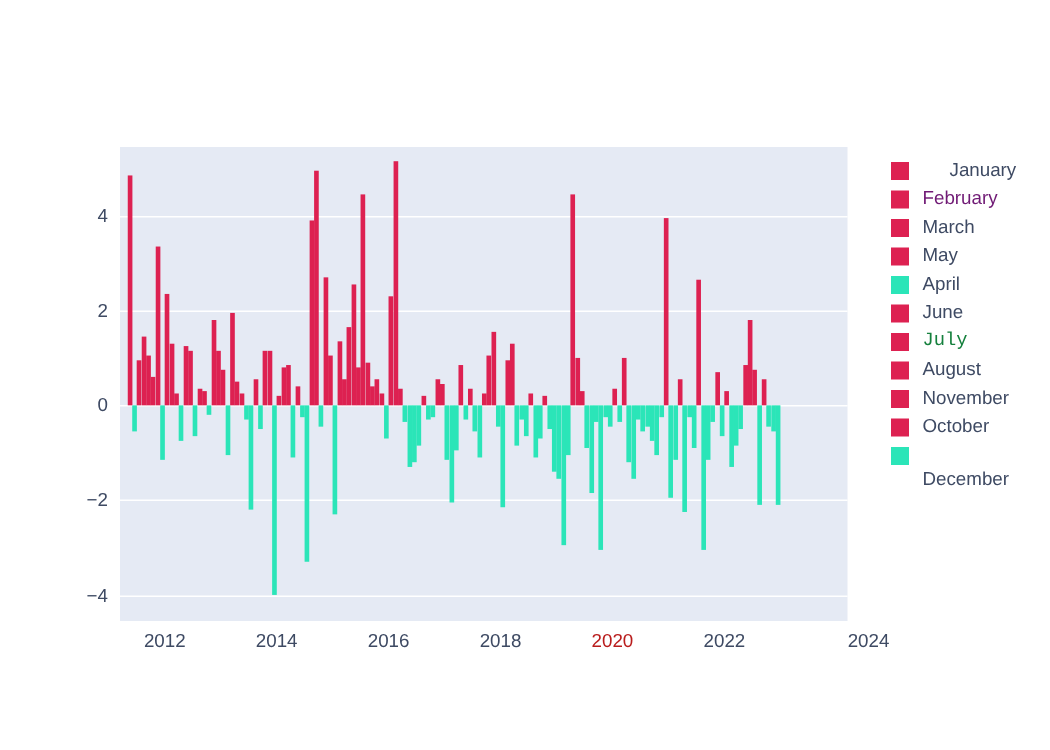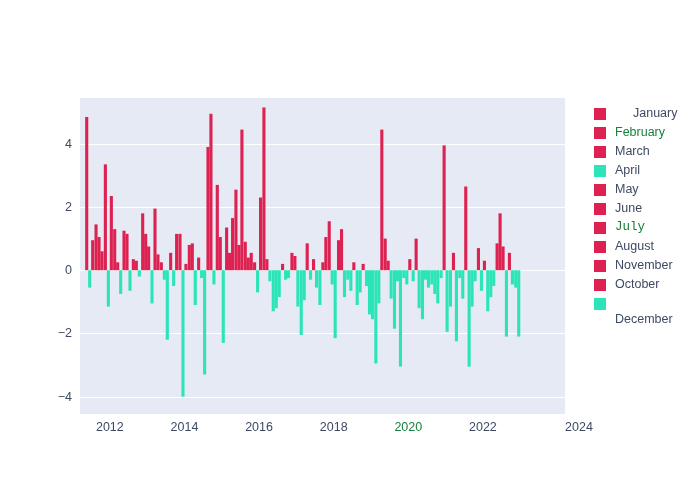--- a/index.html
+++ b/index.html
@@ -283,48 +283,48 @@
         <rect x="458.83" y="NaN" width="3.1" height="NaN" fill="#2BE5B8"></rect>
         <rect x="462.18" y="NaN" width="3.1" height="NaN" fill="#2BE5B8"></rect>
       </svg>
   </div>
 
   <div id="xtick-row">
       <div class="xtick-label" style="left: 109.846px; color: rgb(62, 74, 99);">2012</div>
       <div class="xtick-label" style="left: 184.462px; color: rgb(62, 74, 99);">2014</div>
       <div class="xtick-label" style="left: 259.077px; color: rgb(62, 74, 99);">2016</div>
       <div class="xtick-label" style="left: 333.692px; color: rgb(62, 74, 99); text-align: right;">2018</div>
-      <div class="xtick-label" style="left: 408.308px; color: #15803d;">2020</div>
+      <div class="xtick-label" style="left: 408.308px; color: #b91c1c;">2020</div>
       <div class="xtick-label" style="left: 482.923px; color: rgb(62, 74, 99);">2022</div>
       <div class="xtick-label" style="left: 579px; color: rgb(62, 74, 99);">2024</div>
     </div>
 
   <div id="legend">
       <div class="legend-item">
         <span class="legend-swatch" style="background: rgb(221, 33, 81);"></span>
         <span class="legend-label" style="color: rgb(62, 74, 99); margin-left: 18px;">January</span>
       </div>
       <div class="legend-item">
         <span class="legend-swatch" style="background: rgb(221, 33, 81);"></span>
-        <span class="legend-label" style="color: #15803d;">February</span>
+        <span class="legend-label" style="color: #701a75;">February</span>
       </div>
       <div class="legend-item">
         <span class="legend-swatch" style="background: rgb(221, 33, 81);"></span>
         <span class="legend-label" style="color: rgb(62, 74, 99);">March</span>
+      </div>
+      <div class="legend-item">
+        <span class="legend-swatch" style="background: rgb(221, 33, 81);"></span>
+        <span class="legend-label" style="color: rgb(62, 74, 99);">May</span>
       </div>
       <div class="legend-item">
         <span class="legend-swatch" style="background: rgb(43, 229, 184);"></span>
         <span class="legend-label" style="color: rgb(62, 74, 99);">April</span>
       </div>
       <div class="legend-item">
         <span class="legend-swatch" style="background: rgb(221, 33, 81);"></span>
-        <span class="legend-label" style="color: rgb(62, 74, 99);">May</span>
-      </div>
-      <div class="legend-item">
-        <span class="legend-swatch" style="background: rgb(221, 33, 81);"></span>
         <span class="legend-label" style="color: rgb(62, 74, 99);">June</span>
       </div>
       <div class="legend-item">
         <span class="legend-swatch" style="background: rgb(221, 33, 81);"></span>
         <span class="legend-label" style="color: #15803d; font-family: Liberation Mono, monospace;">July</span>
       </div>
       <div class="legend-item">
         <span class="legend-swatch" style="background: rgb(221, 33, 81);"></span>
         <span class="legend-label" style="color: rgb(62, 74, 99);">August</span>
       </div>

